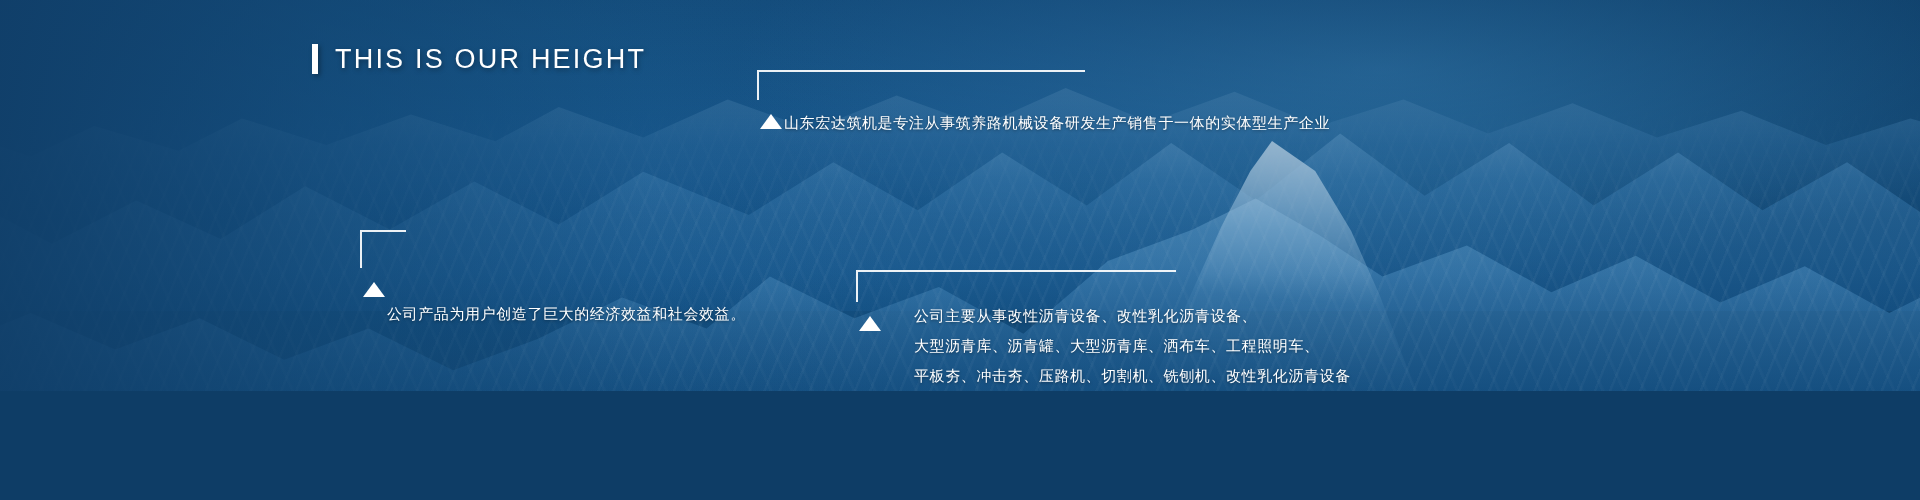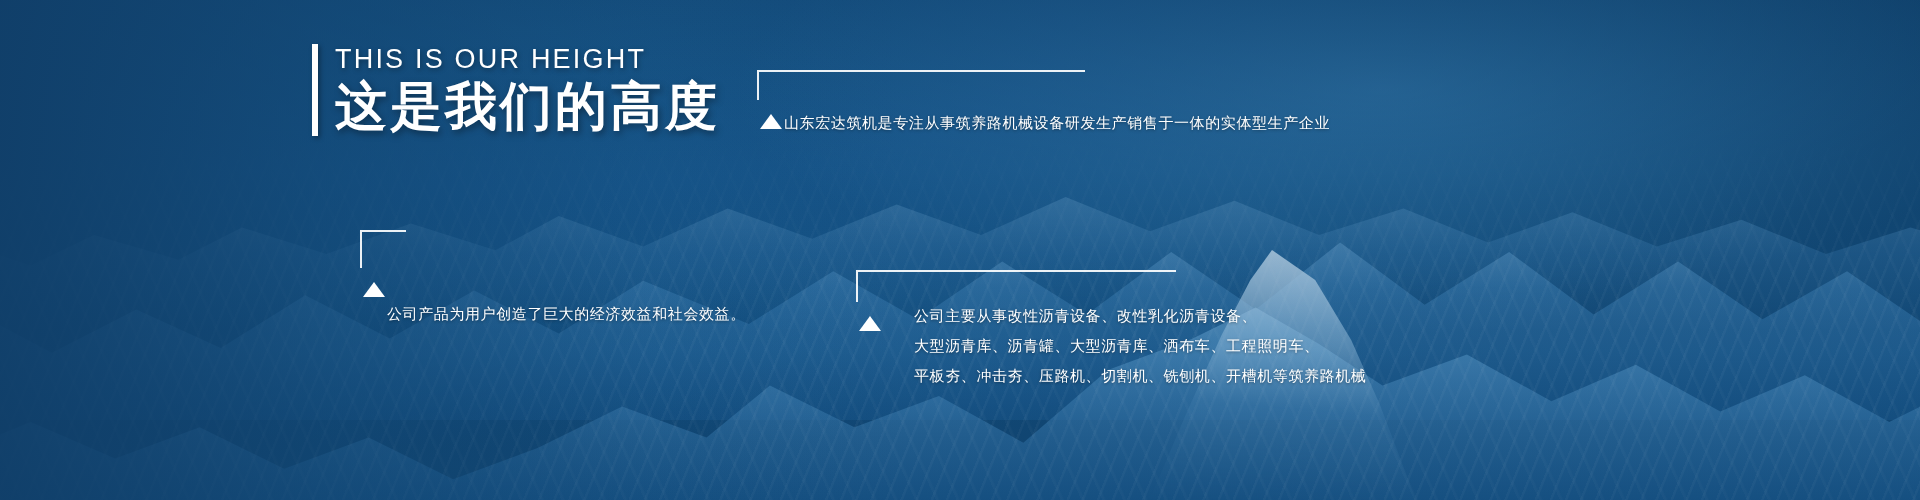--- a/index.html
+++ b/index.html
@@ -3,21 +3,21 @@
 <meta charset="utf-8">
 <style>
   html, body {
     margin: 0;
     padding: 0;
     background: #0e3d66;
   }
   #banner {
     position: relative;
     width: 1920px;
-    height: 500px;
+    height: 391px;
     overflow: hidden;
     font-family: "Liberation Sans", "DejaVu Sans", sans-serif;
     background: #14507f;
   }
 
   
   .bg-sky {
     position: absolute; inset: 0;
     background:
       radial-gradient(ellipse 1400px 420px at 28% 6%, #1b5e92 0%, #17558a 38%, #124b79 70%, #0f4069 100%),
@@ -183,21 +183,20 @@
   <div class="ridge ridge-near"></div>
   <div class="peak-snow"></div>
   <div class="snow-streaks"></div>
   <div class="blue-wash"></div>
   <div class="left-fade"></div>
 
   <div class="headline">
     <div class="headline-bar"></div>
     <div class="headline-text">
       <div class="headline-en">THIS IS OUR HEIGHT</div>
-      <div class="headline-cn">这是我们的高度</div>
     </div>
   </div>
 
   <div class="callout" id="callout-company" style="left:757px; top:70px;">
     <div class="bracket"></div>
     <div class="marker"></div>
     <div class="lines">
       <div class="line">山东宏达筑机是专注从事筑养路机械设备研发生产销售于一体的实体型生产企业</div>
     </div>
   </div>
@@ -209,17 +208,17 @@
       <div class="line">公司产品为用户创造了巨大的经济效益和社会效益。</div>
     </div>
   </div>
 
   <div class="callout" id="callout-products" style="left:856px; top:270px;">
     <div class="bracket"></div>
     <div class="marker"></div>
     <div class="lines">
       <div class="line">公司主要从事改性沥青设备、改性乳化沥青设备、</div>
       <div class="line">大型沥青库、沥青罐、大型沥青库、洒布车、工程照明车、</div>
-      <div class="line">平板夯、冲击夯、压路机、切割机、铣刨机、开槽机等筑养路机械</div>
+      <div class="line">平板夯、冲击夯、压路机、切割机、铣刨机、改性乳化沥青设备</div>
     </div>
   </div>
 
 </div>
 
 </body></html>

